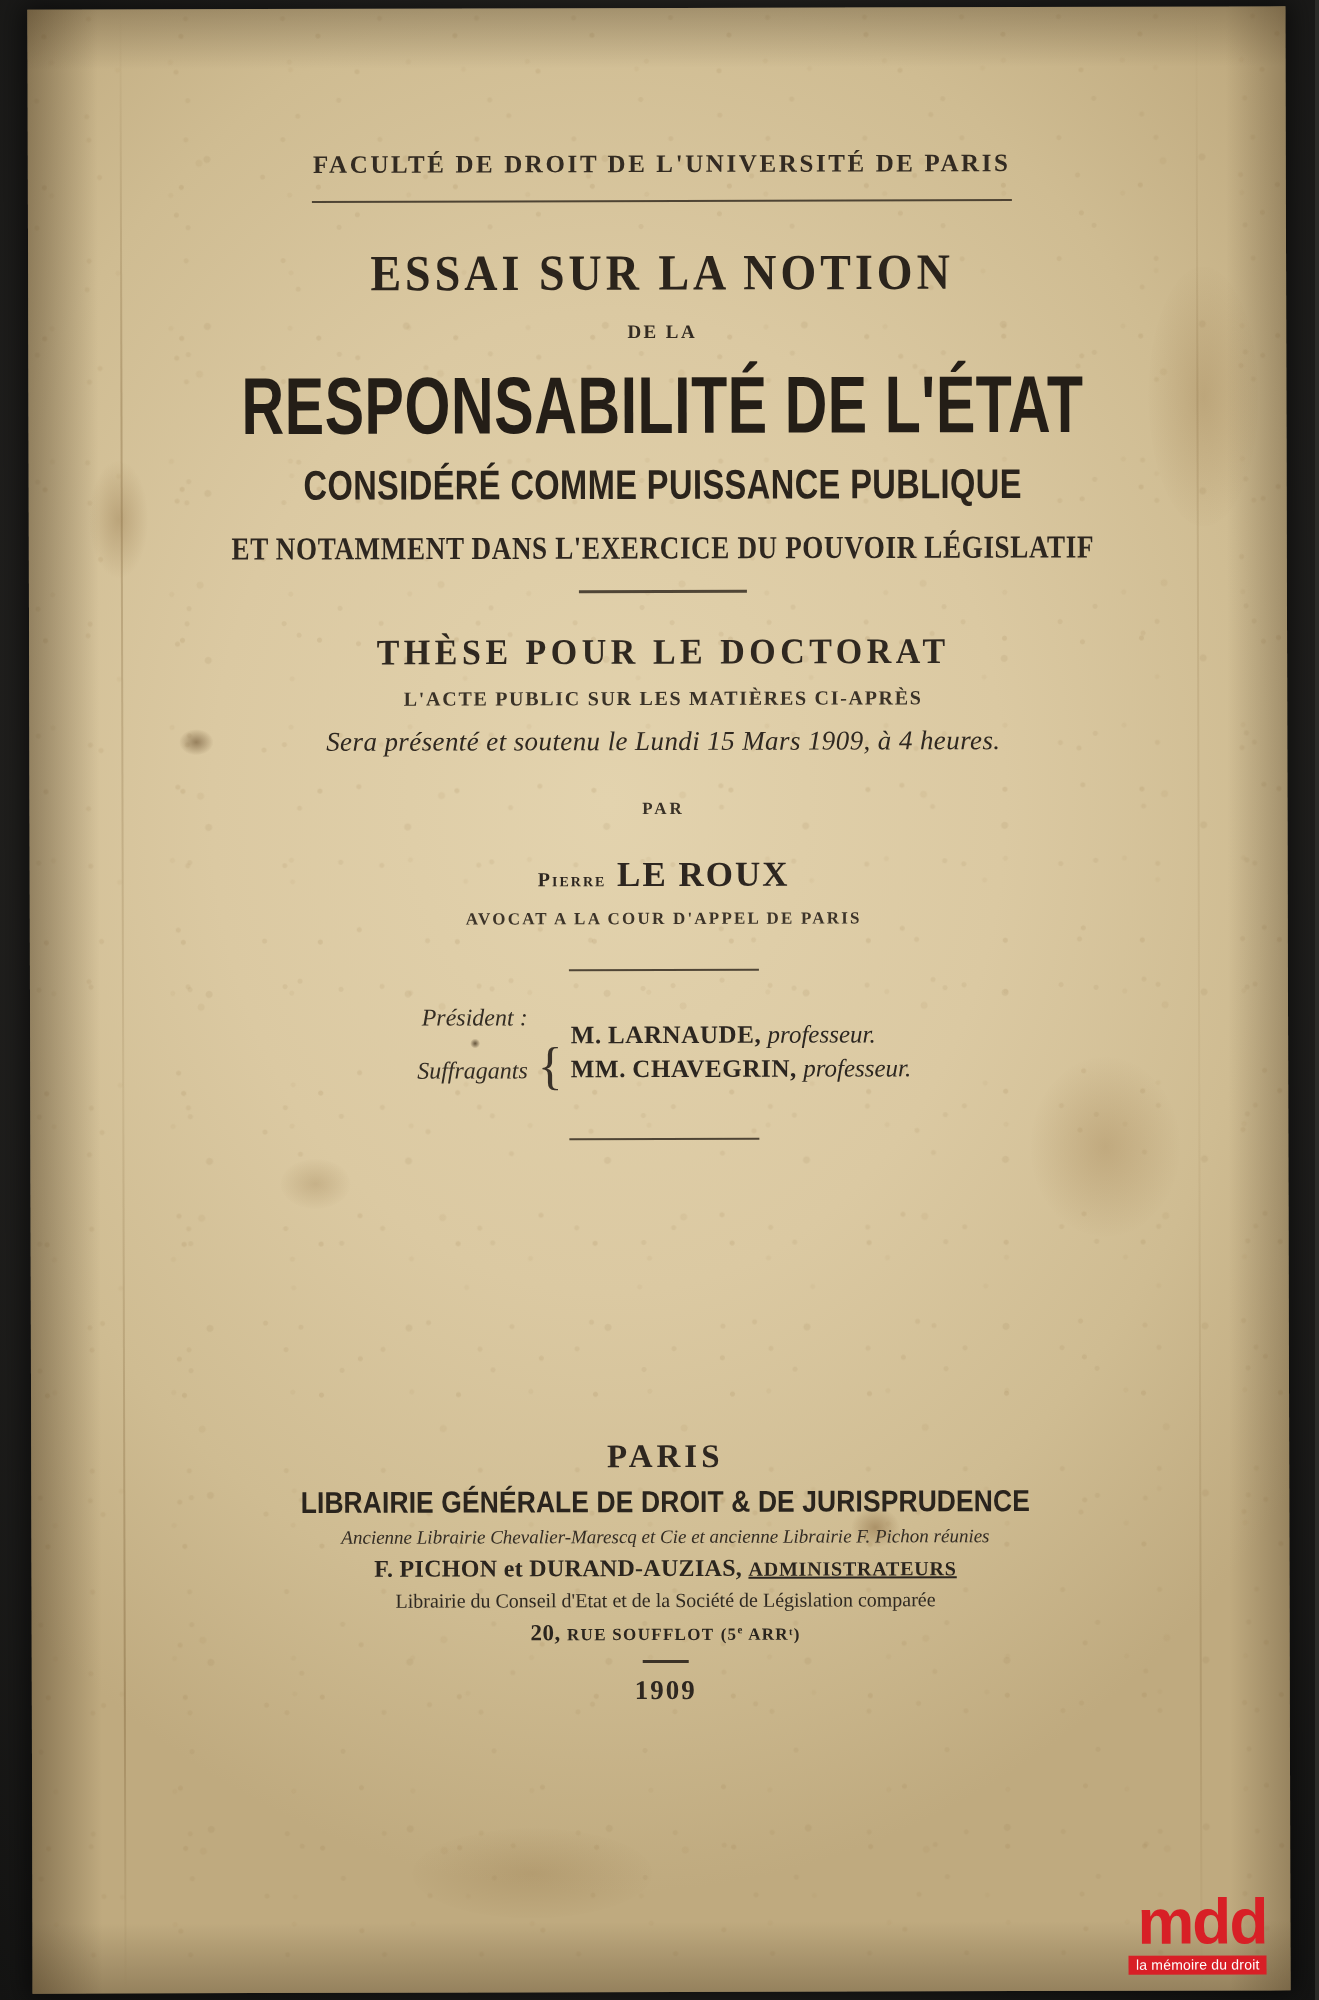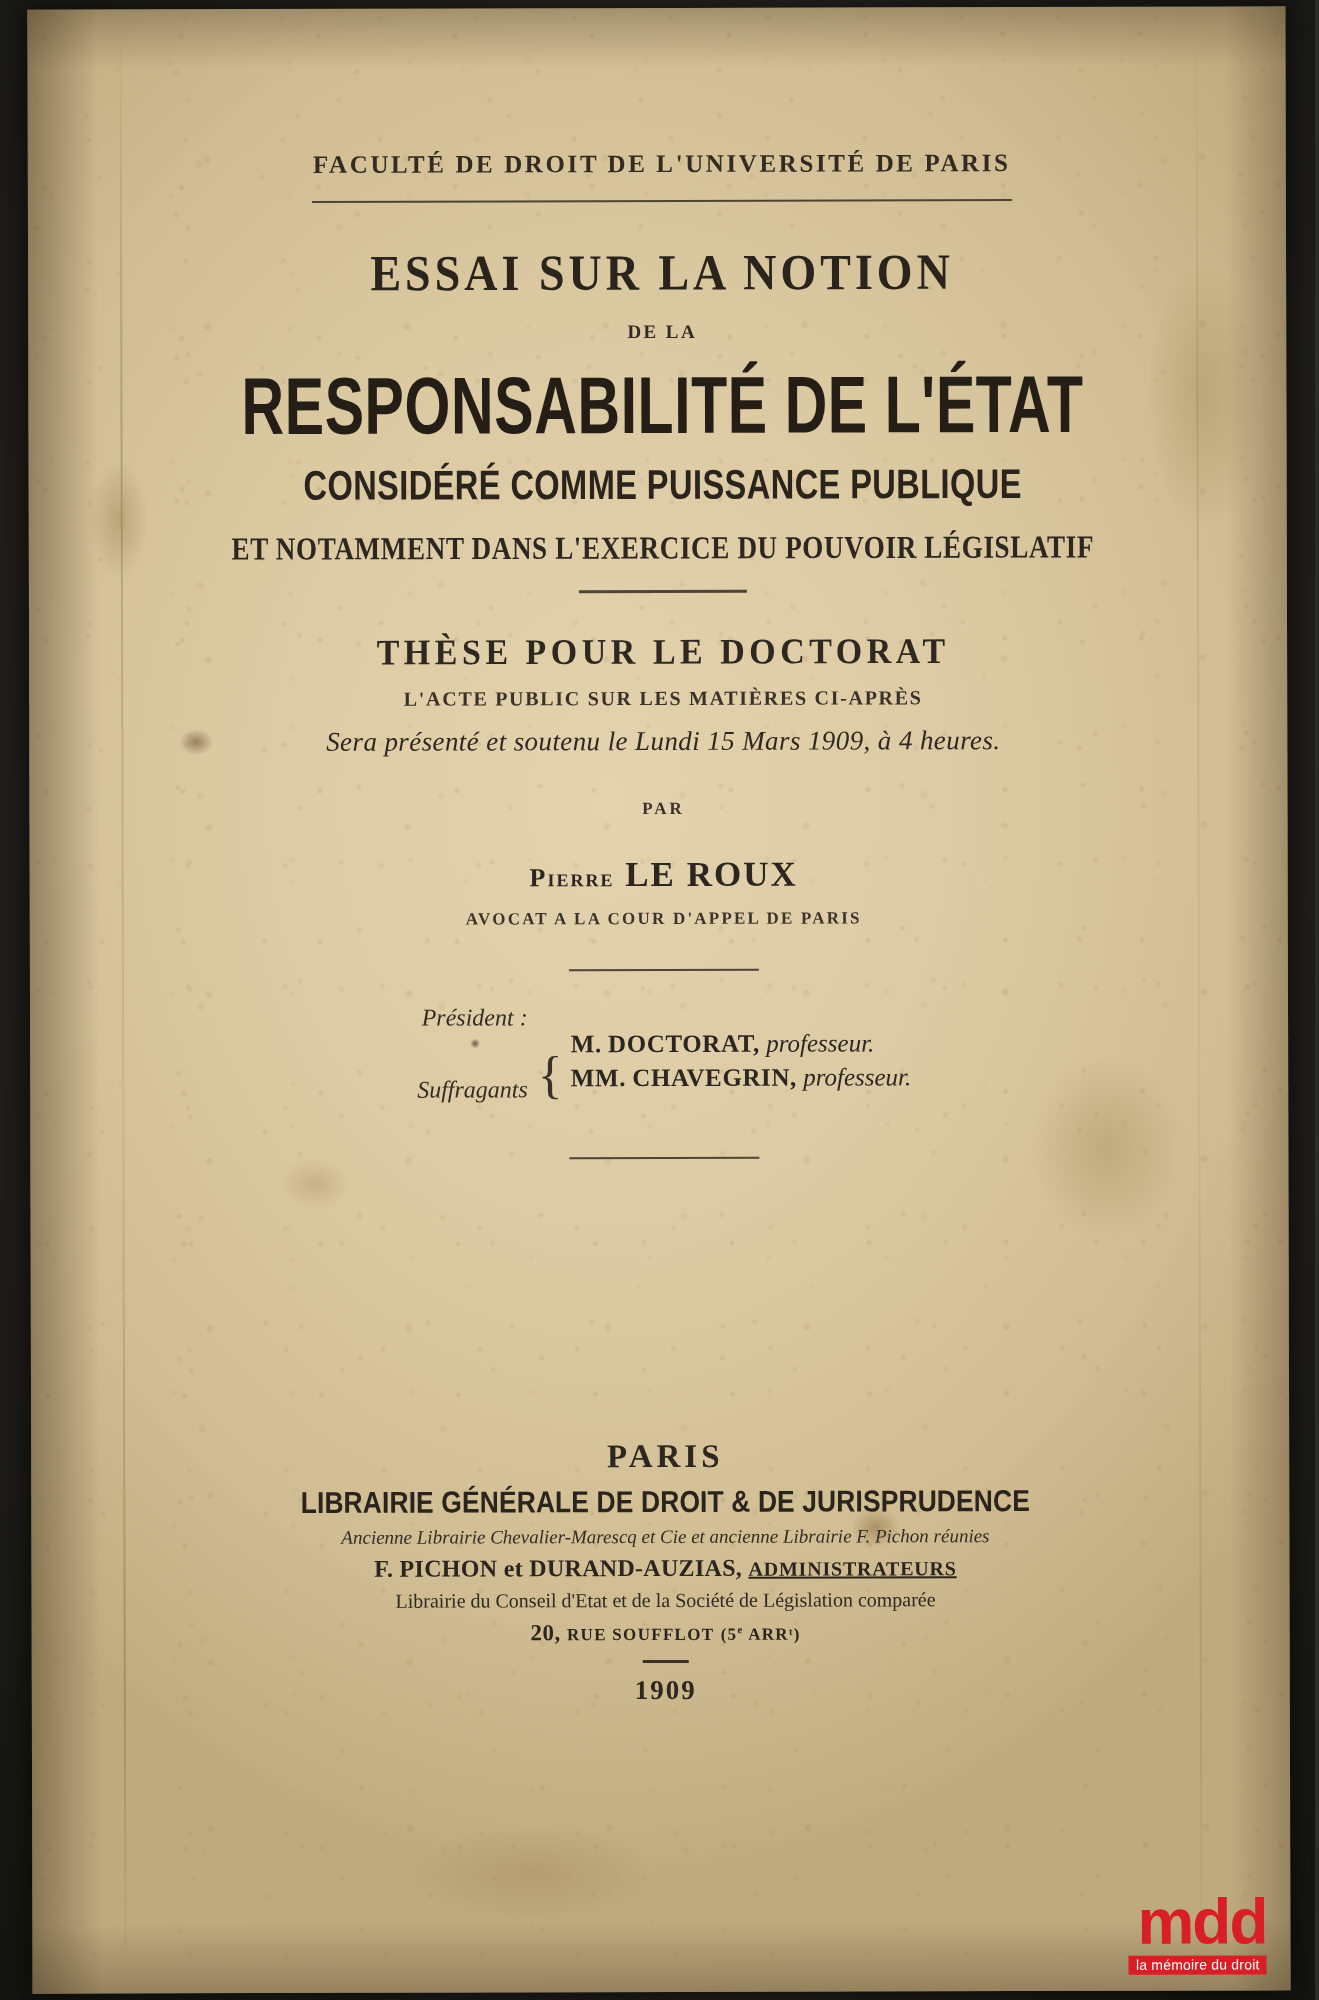--- a/index.html
+++ b/index.html
@@ -227,21 +227,21 @@
 
   .author {
     margin-top: 36px;
     font-family: "Liberation Serif", serif;
     font-size: 35px;
     font-weight: 700;
     letter-spacing: 2px;
     color: #2d2620;
   }
   .author .sc {
-    font-size: 26px;
+    font-size: 20px;
     text-align: center;
   }
 
   .author-role {
     margin-top: 14px;
     font-size: 17px;
     font-weight: 700;
     letter-spacing: 2.2px;
     color: #3d3429;
   }
@@ -263,21 +263,21 @@
   .jury-labels {
     text-align: right;
     font-family: "Liberation Serif", serif;
     font-style: italic;
     font-size: 24px;
     color: #332c23;
     line-height: 1;
     padding-right: 10px;
   }
   .jury-labels .lbl-pres { display:block; height: 40px; }
-  .jury-labels .lbl-suff { display:block; height: 40px; margin-top: 32px; }
+  .jury-labels .lbl-suff { display:block; height: 40px; margin-top: 13px; }
 
   .jury-brace {
     font-size: 52px;
     color: #3a3229;
     line-height: 1;
     padding: 28px 8px 0 0;
     font-family: "Liberation Serif", serif;
   }
 
   .jury-names {
@@ -458,21 +458,21 @@
       <div class="jury">
         <div class="jury-inner">
           <div class="jury-labels">
             <span class="lbl-pres">Président :</span>
             <span class="lbl-suff">Suffragants</span>
           </div>
           <div class="jury-brace">{</div>
           <div class="jury-names">
             <div class="row">
               <span class="nm">M.</span>
-              <span class="nm">DOCTORAT,</span>
+              <span class="nm">LARNAUDE,</span>
               <span class="prof">professeur.</span>
             </div>
             <div class="row">
               <span class="nm">MM.</span>
               <span class="nm">CHAVEGRIN,</span>
               <span class="prof">professeur.</span>
             </div>
           </div>
         </div>
       </div>

